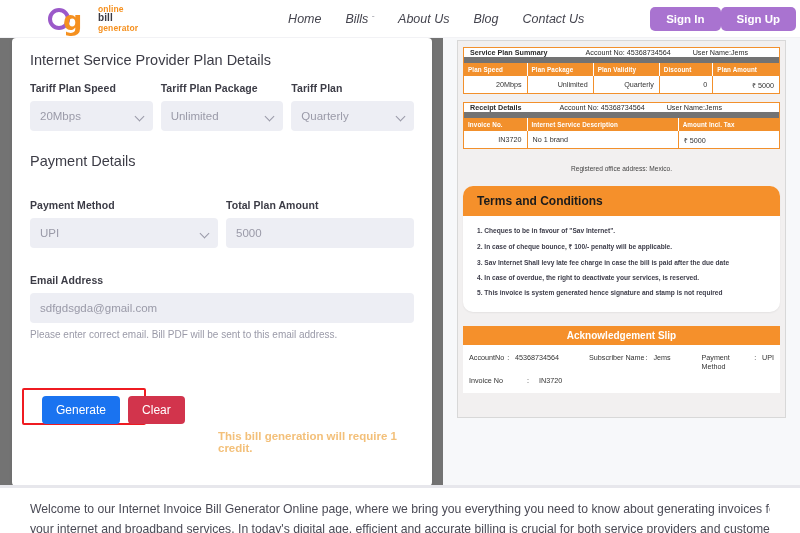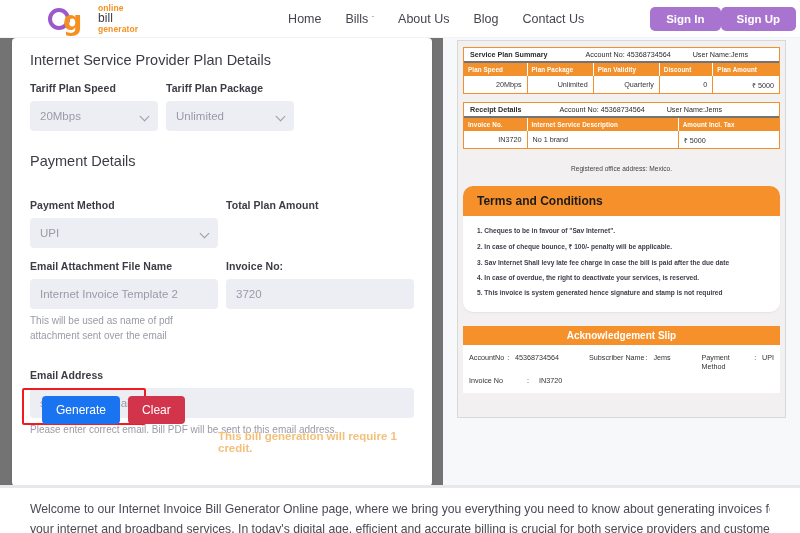--- a/index.html
+++ b/index.html
@@ -25,28 +25,28 @@
     width: 22px; height: 22px; border: 4px solid #9b59c9;
     border-radius: 50%;
   }
   .logo-g {
     position: absolute; left: 15px; top: 3px;
     font-size: 27px; line-height: 27px; color: #f5901f;
     font-family: "DejaVu Sans", sans-serif; font-weight: 700;
   }
   .logo-text { margin-left: 4px; line-height: 1.02; }
   .logo-text .l1 { font-size: 8.5px; font-weight: 700; color:#f5901f; letter-spacing:.1px;}
-  .logo-text .l2 { font-size: 12px; font-weight: 400; color:#3a3a44; letter-spacing:.1px;}
+  .logo-text .l2 { font-size: 10px; font-weight: 700; color:#3a3a44; letter-spacing:.1px;}
   .logo-text .l3 { font-size: 8.5px; font-weight: 700; color:#f5901f; letter-spacing:.1px;}
 
   .nav { display: flex; align-items: center; gap: 24px; margin-left: 150px; }
   .nav-item {
     font-size: 12.5px; color: #45454f; font-weight: 500;
     cursor: pointer; white-space: nowrap;
-    display: flex; align-items: center; gap: 3px;
+    display: flex; align-items: center; gap: 3px; font-style: italic;
   }
   .caret { font-size: 8px; color: #8a8a95; }
 
   .auth { display: flex; margin-left: auto; margin-right: 4px; }
   .btn-auth {
     background: #a973d0; color: #fff; border: none; border-radius: 5px;
     padding: 6px 16px; font-size: 11.5px; font-weight: 700;
     font-family: "Liberation Sans", sans-serif; cursor: pointer;
   }
 
@@ -117,21 +117,21 @@
     background: #f7f8fa; padding: 2px 14px 0 14px;
   }
   .doc {
     width: 329px; background: #f2f0f0; border: 1px solid #d8d8d8;
     padding: 6px 5px 8px 5px;
   }
   table.t { width: 100%; border-collapse: collapse; }
   .tbl-wrap { border: 1px solid #f2902c; background:#fff; }
   .hdr-bar {
     display: flex; align-items: center; background: #fff;
-    border-bottom: 2px solid #737373; padding: 2px 6px; height: 15px;
+    border-bottom: 6px solid #737373; padding: 2px 6px; height: 15px;
   }
   .hdr-bar .t1 { font-size: 7.2px; font-weight: 700; color: #2b2b2b; }
   .hdr-bar .t2 { font-size: 7.2px; color: #2b2b2b; margin-left: 38px; }
   .hdr-bar .t3 { font-size: 7.2px; color: #2b2b2b; margin-left: 22px; }
   .orange-row td {
     background: #f2902c; color: #ffffff; font-size: 6.3px; font-weight: 700;
     padding: 3px 4px; border-right: 1px solid #fff; letter-spacing: .1px;
   }
   .val-row td {
     background: #fff; color: #333; font-size: 7.2px;
@@ -229,45 +229,39 @@
 
       <div class="row">
         <div class="fg w3">
           <div class="fg-label">Tariff Plan Speed</div>
           <div class="ctrl sel">20Mbps</div>
         </div>
         <div class="fg w3">
           <div class="fg-label">Tariff Plan Package</div>
           <div class="ctrl sel">Unlimited</div>
         </div>
+        <div class="fg w3">
+          <div class="fg-label">Tariff Plan</div>
+          <div class="ctrl sel">Quarterly</div>
+        </div>
       </div>
 
       <div class="sec-title pay">Payment Details</div>
 
       <div class="row">
         <div class="fg w2">
           <div class="fg-label">Payment Method</div>
           <div class="ctrl sel">UPI</div>
         </div>
         <div class="fg w2">
           <div class="fg-label">Total Plan Amount</div>
-        </div>
-      </div>
-
-      <div class="row">
-        <div class="fg w2">
-          <div class="fg-label">Email Attachment File Name</div>
-          <div class="ctrl">Internet Invoice Template 2</div>
-          <div class="helper">This will be used as name of pdf attachment sent over the email</div>
-        </div>
-        <div class="fg w2">
-          <div class="fg-label">Invoice No:</div>
-          <div class="ctrl">3720</div>
-        </div>
-      </div>
+          <div class="ctrl">5000</div>
+        </div>
+      </div>
+
 
       <div class="fg wfull" style="margin-top:14px;">
         <div class="fg-label">Email Address</div>
         <div class="ctrl">sdfgdsgda@gmail.com</div>
         <div class="helper wide">Please enter correct email. Bill PDF will be sent to this email address.</div>
       </div>
 
       <div class="annot"></div>
       <div class="btn-row">
         <button class="btn-gen">Generate</button>

